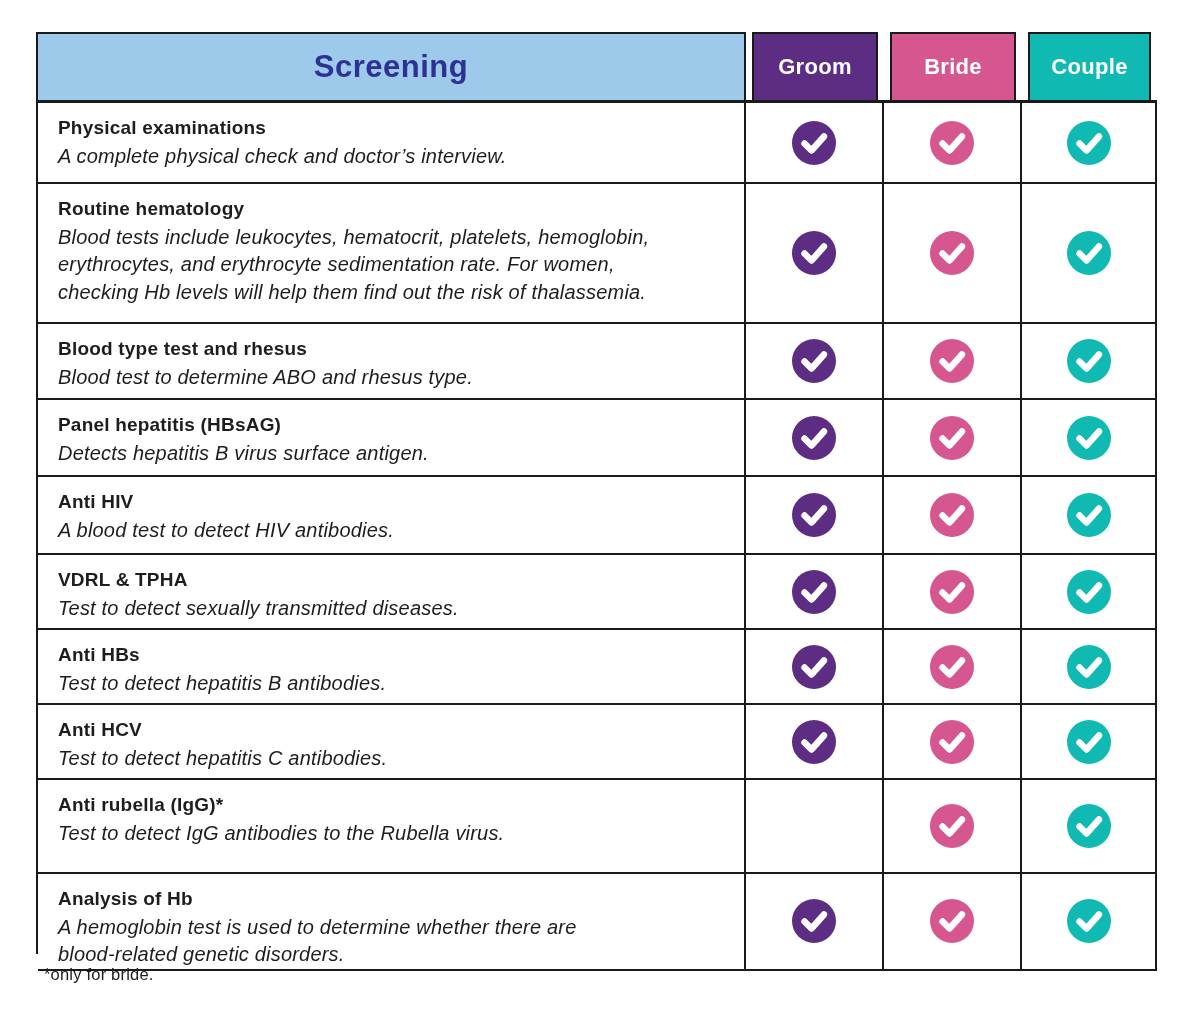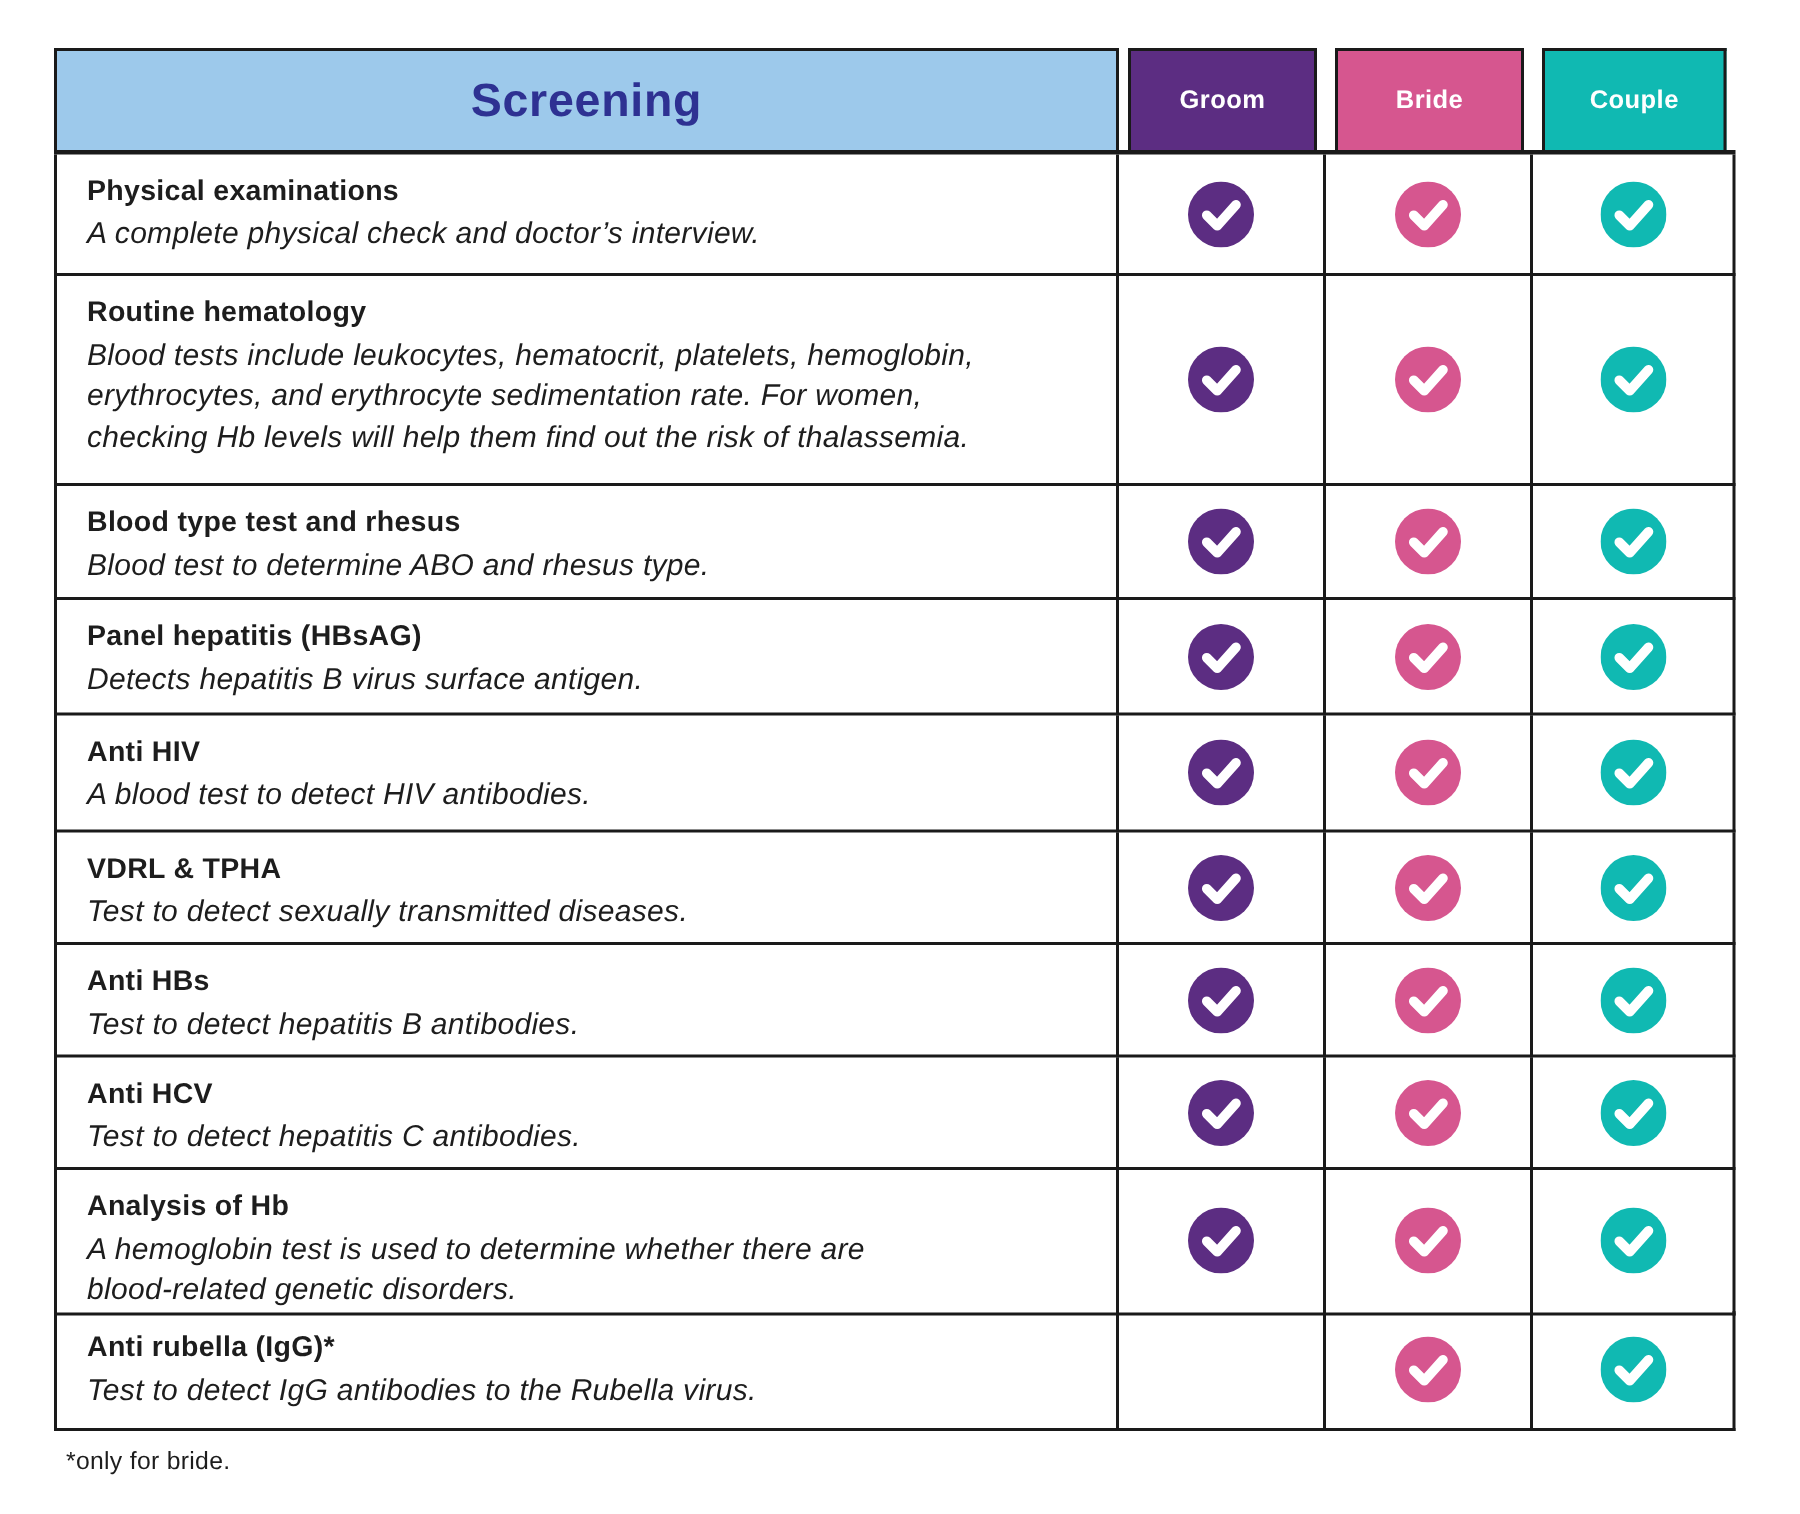--- a/index.html
+++ b/index.html
@@ -31,21 +31,21 @@
   .screening-h {
     background: #9dc9eb;
     font-weight: bold;
     font-size: 31px;
     letter-spacing: 0.5px;
   }
   .tag-h {
     margin: 0 6px;
     color: #ffffff;
     font-weight: bold;
-    font-size: 17px;
+    font-size: 22px;
     letter-spacing: 0.3px;
   }
   
   #rows { border-left: 2px solid #1a1a1a; }
   .row {
     display: grid;
     grid-template-columns: 708px 138px 138px 135px;
   }
   #rows .row:nth-child(1)  { height: 81px; }
   #rows .row:nth-child(2)  { height: 140px; }
@@ -357,20 +357,44 @@
             <svg width="44" height="44" viewBox="0 0 44 44">
               <circle cx="22" cy="22" r="22" fill="#10b9b2"></circle>
               <path d="M12.5 22.5 L19.5 29.5 L32 15.5" fill="none" stroke="#ffffff" stroke-width="6.4" stroke-linecap="round" stroke-linejoin="round"></path>
             </svg>
           </span>
         </div>
   </div>
 
   <div class="row">
     <div class="cell screening-cell">
+      <div class="row-title">Anti rubella (IgG)*</div>
+      <div class="row-desc">Test to detect IgG antibodies to the Rubella virus.</div>
+    </div>
+    <div class="cell check-cell"></div>
+    <div class="cell check-cell">
+          <span class="check">
+            <svg width="44" height="44" viewBox="0 0 44 44">
+              <circle cx="22" cy="22" r="22" fill="#d6568f"></circle>
+              <path d="M12.5 22.5 L19.5 29.5 L32 15.5" fill="none" stroke="#ffffff" stroke-width="6.4" stroke-linecap="round" stroke-linejoin="round"></path>
+            </svg>
+          </span>
+        </div>
+    <div class="cell check-cell">
+          <span class="check">
+            <svg width="44" height="44" viewBox="0 0 44 44">
+              <circle cx="22" cy="22" r="22" fill="#10b9b2"></circle>
+              <path d="M12.5 22.5 L19.5 29.5 L32 15.5" fill="none" stroke="#ffffff" stroke-width="6.4" stroke-linecap="round" stroke-linejoin="round"></path>
+            </svg>
+          </span>
+        </div>
+  </div>
+
+  <div class="row">
+    <div class="cell screening-cell">
       <div class="row-title">Analysis of Hb</div>
       <div class="row-desc">A hemoglobin test is used to determine whether there are
 blood-related genetic disorders.</div>
     </div>
     <div class="cell check-cell">
           <span class="check">
             <svg width="44" height="44" viewBox="0 0 44 44">
               <circle cx="22" cy="22" r="22" fill="#5c2d82"></circle>
               <path d="M12.5 22.5 L19.5 29.5 L32 15.5" fill="none" stroke="#ffffff" stroke-width="6.4" stroke-linecap="round" stroke-linejoin="round"></path>
             </svg>
@@ -386,40 +410,16 @@
         </div>
     <div class="cell check-cell">
           <span class="check">
             <svg width="44" height="44" viewBox="0 0 44 44">
               <circle cx="22" cy="22" r="22" fill="#10b9b2"></circle>
               <path d="M12.5 22.5 L19.5 29.5 L32 15.5" fill="none" stroke="#ffffff" stroke-width="6.4" stroke-linecap="round" stroke-linejoin="round"></path>
             </svg>
           </span>
         </div>
   </div>
-
-  <div class="row">
-    <div class="cell screening-cell">
-      <div class="row-title">Anti rubella (IgG)*</div>
-      <div class="row-desc">Test to detect IgG antibodies to the Rubella virus.</div>
-    </div>
-    <div class="cell check-cell"></div>
-    <div class="cell check-cell">
-          <span class="check">
-            <svg width="44" height="44" viewBox="0 0 44 44">
-              <circle cx="22" cy="22" r="22" fill="#d6568f"></circle>
-              <path d="M12.5 22.5 L19.5 29.5 L32 15.5" fill="none" stroke="#ffffff" stroke-width="6.4" stroke-linecap="round" stroke-linejoin="round"></path>
-            </svg>
-          </span>
-        </div>
-    <div class="cell check-cell">
-          <span class="check">
-            <svg width="44" height="44" viewBox="0 0 44 44">
-              <circle cx="22" cy="22" r="22" fill="#10b9b2"></circle>
-              <path d="M12.5 22.5 L19.5 29.5 L32 15.5" fill="none" stroke="#ffffff" stroke-width="6.4" stroke-linecap="round" stroke-linejoin="round"></path>
-            </svg>
-          </span>
-        </div>
-  </div>
 </div>
 
   <div class="footnote">*only for bride.</div>
 </div>
 
 </body></html>

